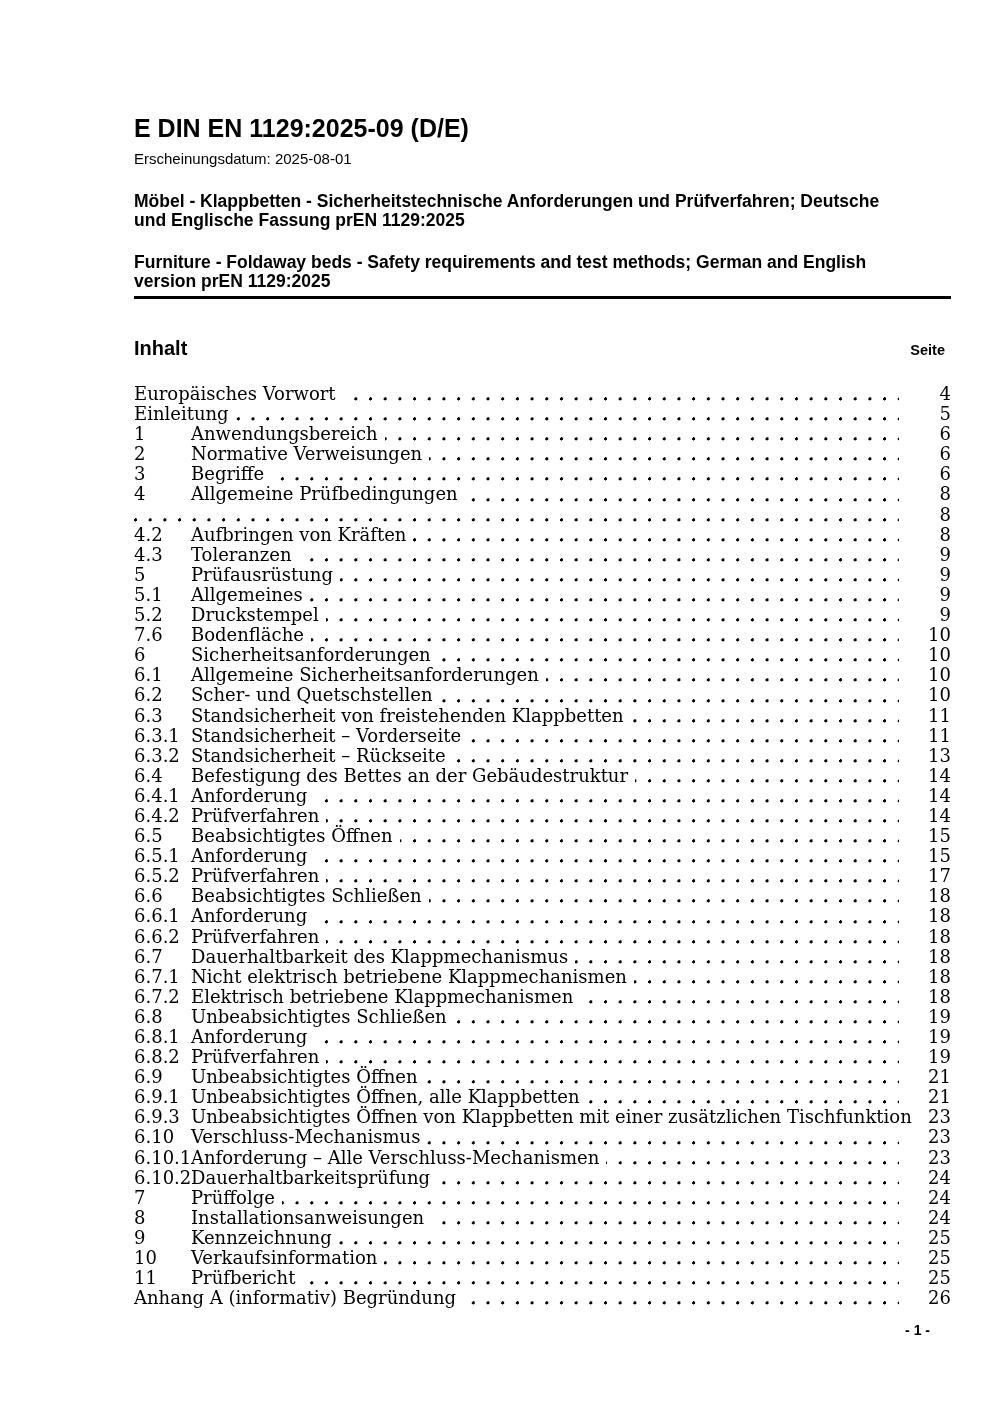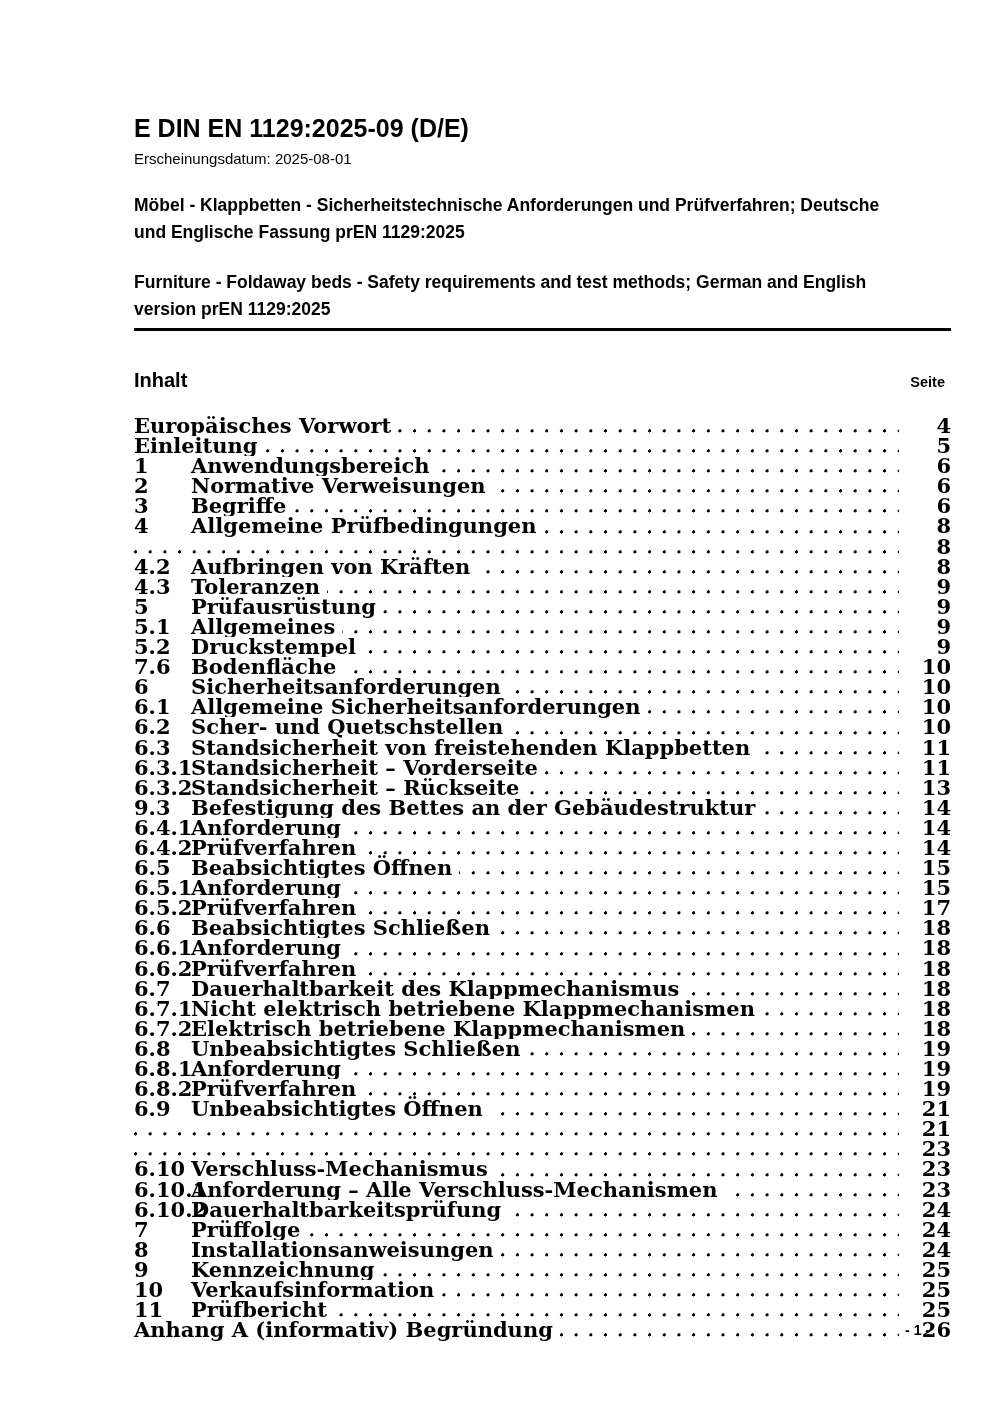--- a/index.html
+++ b/index.html
@@ -5,29 +5,29 @@
   * { margin: 0; padding: 0; box-sizing: border-box; }
   html, body { background: #ffffff; }
   body { width: 992px; height: 1403px; position: relative; font-family: "Liberation Sans", sans-serif; color: #000; }
 
   .page { position: absolute; inset: 0; background: #fff; }
   .content { position: absolute; left: 134px; top: 0; width: 817px; margin-top: 24px; }
 
   .doc-number { margin-top: 90px; font-size: 25px; font-weight: bold; font-family: "Liberation Sans", sans-serif; }
   .pub-date { margin-top: 7px; font-size: 15px; font-family: "Liberation Sans", sans-serif; }
 
-  .doc-title { margin-top: 25px; font-size: 17.5px; line-height: 27px; font-weight: bold; max-width: 770px; font-family: "Liberation Sans", sans-serif; }
+  .doc-title { margin-top: 25px; font-size: 17.5px; line-height: 19px; font-weight: bold; max-width: 770px; font-family: "Liberation Sans", sans-serif; }
   .title-en { margin-top: 23px; }
   .rule { margin-top: 5px; border-top: 3px solid #000; width: 817px; }
 
   .toc-head { margin-top: 38px; display: flex; justify-content: space-between; align-items: baseline; }
   .inhalt { font-size: 20px; font-weight: bold; }
   .seite { font-size: 14.5px; font-weight: bold; padding-right: 6px; text-align: right; }
 
-  .toc { margin-top: 24px; font-family: "DejaVu Serif", serif; font-weight: bold; font-size: 21px; }
+  .toc { margin-top: 24px; font-family: "DejaVu Serif", serif; font-weight: normal; font-size: 18px; }
   .toc-row { position: relative; height: 20.1px; line-height: 20.1px; }
   .leader {
     position: absolute; left: 0; right: 52px; bottom: 3px; height: 4px;
     background-image: radial-gradient(circle at 1.6px 1.9px, #000 1.45px, transparent 1.8px);
     background-size: 14.7px 4px;
     background-repeat: repeat-x;
   }
   .row-text { position: absolute; left: 0; top: 0; background: #fff; padding-right: 7px; white-space: nowrap; }
   .num { display: inline-block; width: 57px; }
   .page-num { position: absolute; right: 0; top: 0; background: #fff; padding-left: 10px; min-width: 36px; text-align: right; }
@@ -164,21 +164,21 @@
   </div>
 
   <div class="toc-row">
     <div class="leader"></div>
     <div class="row-text"><span class="num">6.3.2</span><span class="title">Standsicherheit – Rückseite</span></div>
     <div class="page-num">13</div>
   </div>
 
   <div class="toc-row">
     <div class="leader"></div>
-    <div class="row-text"><span class="num">9.3</span><span class="title">Befestigung des Bettes an der Gebäudestruktur</span></div>
+    <div class="row-text"><span class="num">6.4</span><span class="title">Befestigung des Bettes an der Gebäudestruktur</span></div>
     <div class="page-num">14</div>
   </div>
 
   <div class="toc-row">
     <div class="leader"></div>
     <div class="row-text"><span class="num">6.4.1</span><span class="title">Anforderung</span></div>
     <div class="page-num">14</div>
   </div>
 
   <div class="toc-row">
@@ -260,26 +260,28 @@
   </div>
 
   <div class="toc-row">
     <div class="leader"></div>
     <div class="row-text"><span class="num">6.9</span><span class="title">Unbeabsichtigtes Öffnen</span></div>
     <div class="page-num">21</div>
   </div>
 
   <div class="toc-row">
     <div class="leader"></div>
+    <div class="row-text"><span class="num">6.9.1</span><span class="title">Unbeabsichtigtes Öffnen, alle Klappbetten</span></div>
     <div class="page-num">21</div>
   </div>
 
 
   <div class="toc-row">
     <div class="leader"></div>
+    <div class="row-text"><span class="num">6.9.3</span><span class="title">Unbeabsichtigtes Öffnen von Klappbetten mit einer zusätzlichen Tischfunktion</span></div>
     <div class="page-num">23</div>
   </div>
 
   <div class="toc-row">
     <div class="leader"></div>
     <div class="row-text"><span class="num">6.10</span><span class="title">Verschluss-Mechanismus</span></div>
     <div class="page-num">23</div>
   </div>
 
   <div class="toc-row">

